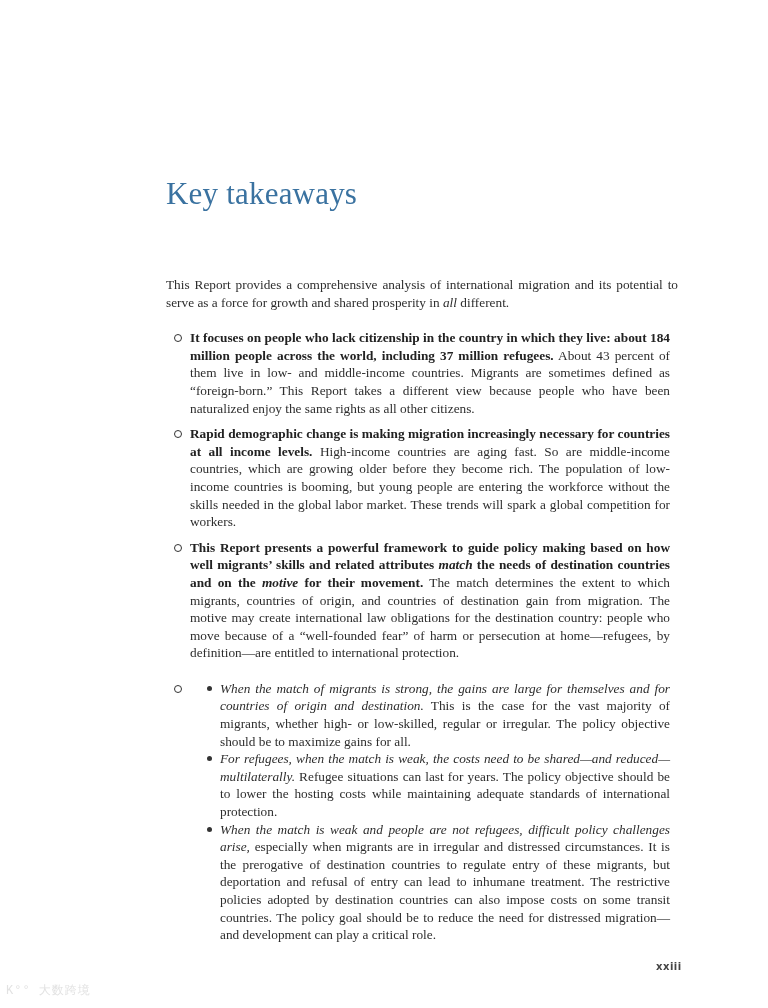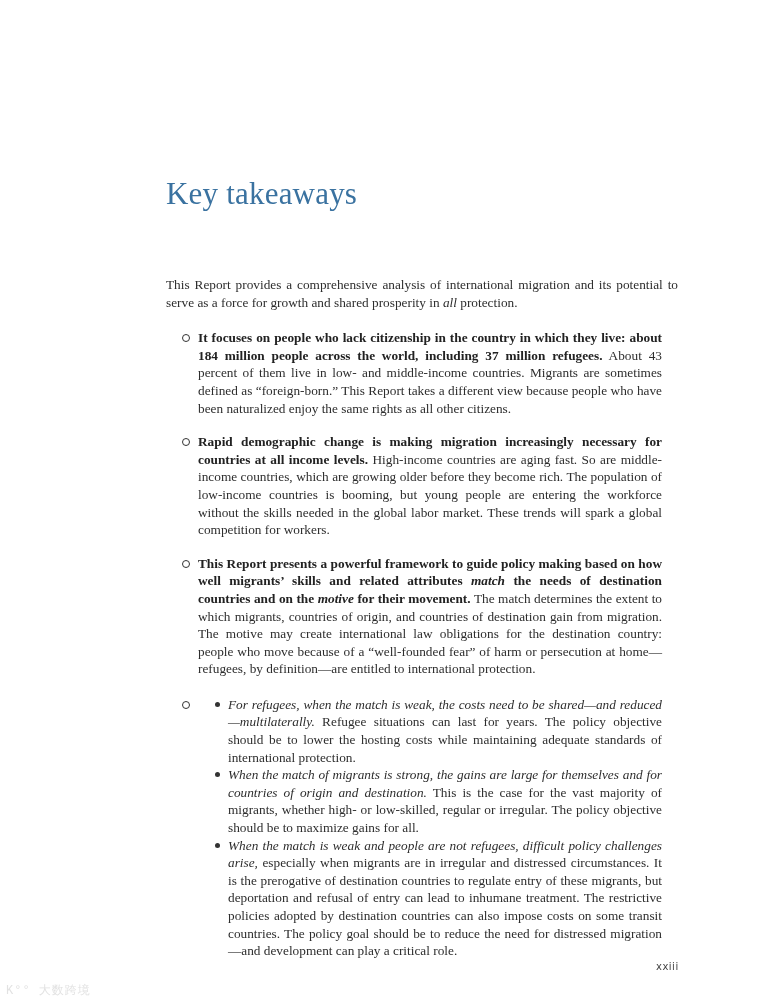--- a/index.html
+++ b/index.html
@@ -6,64 +6,64 @@
   body { width: 768px; height: 1008px; position: relative; overflow: hidden;
          font-family: "DejaVu Serif", "Liberation Serif", serif; color: #2b2b2b; }
   .title { position: absolute; left: 166px; top: 176px; margin: 0;
            font-family: "Liberation Serif", serif; font-weight: normal;
            font-size: 31px; color: #3a72a0; letter-spacing: 0.2px; }
   .content { position: absolute; left: 166px; top: 276px; width: 512px;
              font-family: "Liberation Serif", serif; font-size: 13.3px; line-height: 17.6px;
              text-align: justify; color: #2d2d2d; }
   .intro { margin: 0 0 18px 0; }
   ul.main { list-style: none; margin: 0; padding: 0; }
-  ul.main > li { position: relative; padding-left: 16px; margin: 16px; }
+  ul.main > li { position: relative; padding-left: 16px; margin: 8px; }
   ul.main > li .circ { position: absolute; left: 0; top: 5px; width: 6px; height: 6px;
                        border: 1px solid #333; border-radius: 50%; }
   ul.sub { list-style: none; margin: 18px 0 0 0; padding: 0 0 0 15px; }
   ul.sub > li { position: relative; padding-left: 15px; }
   ul.sub > li .dot { position: absolute; left: 2px; top: 6px; width: 5px; height: 5px;
                      background: #333; border-radius: 50%; }
   b { font-weight: bold; color: #222; }
   .pagenum { position: absolute; left: 656px; top: 961px; font-family: "DejaVu Sans", sans-serif;
-             font-size: 10px; font-weight: normal; color: #444; letter-spacing: 0.5px; text-align: center; }
+             font-size: 10px; font-weight: bold; color: #444; letter-spacing: 0.5px; text-align: center; }
   .watermark { position: absolute; left: 6px; top: 982px; font-family: Liberation Mono, monospace;
                font-size: 12px; color: #e2e2e2; letter-spacing: 1px; }
 </style>
 </head>
 <body>
 
 <h1 class="title">Key takeaways</h1>
 
 <div class="content">
-  <p class="intro"><span>This Report provides a comprehensive analysis of international migration and its potential to serve as a force for growth and shared prosperity in </span><i>all</i><span> protection.</span></p>
+  <p class="intro"><span>This Report provides a comprehensive analysis of international migration and its potential to serve as a force for growth and shared prosperity in </span><i>all</i><span> different.</span></p>
 
   <ul class="main">
     <li>
       <span class="circ"></span>
       <b>It focuses on people who lack citizenship in the country in which they live: about 184 million people across the world, including 37 million refugees.</b><span> About 43 percent of them live in low- and middle-income countries. Migrants are sometimes defined as “foreign-born.” This Report takes a different view because people who have been naturalized enjoy the same rights as all other citizens.</span>
     </li>
     <li>
       <span class="circ"></span>
       <b>Rapid demographic change is making migration increasingly necessary for countries at all income levels.</b><span> High-income countries are aging fast. So are middle-income countries, which are growing older before they become rich. The population of low-income countries is booming, but young people are entering the workforce without the skills needed in the global labor market. These trends will spark a global competition for workers.</span>
     </li>
     <li>
       <span class="circ"></span>
       <b><span>This Report presents a powerful framework to guide policy making based on how well migrants’ skills and related attributes </span><i>match</i><span> the needs of destination countries and on the </span><i>motive</i><span> for their movement.</span></b><span> The match determines the extent to which migrants, countries of origin, and countries of destination gain from migration. The motive may create international law obligations for the destination country: people who move because of a “well-founded fear” of harm or persecution at home—refugees, by definition—are entitled to international protection.</span>
     </li>
     <li>
       <span class="circ"></span>
       <ul class="sub">
         <li>
           <span class="dot"></span>
-          <i>For refugees, when the match is weak, the costs need to be shared—and reduced—multilaterally.</i><span> Refugee situations can last for years. The policy objective should be to lower the hosting costs while maintaining adequate standards of international protection.</span>
+          <i>When the match of migrants is strong, the gains are large for themselves and for countries of origin and destination.</i><span> This is the case for the vast majority of migrants, whether high- or low-skilled, regular or irregular. The policy objective should be to maximize gains for all.</span>
         </li>
         <li>
           <span class="dot"></span>
-          <i>When the match of migrants is strong, the gains are large for themselves and for countries of origin and destination.</i><span> This is the case for the vast majority of migrants, whether high- or low-skilled, regular or irregular. The policy objective should be to maximize gains for all.</span>
+          <i>For refugees, when the match is weak, the costs need to be shared—and reduced—multilaterally.</i><span> Refugee situations can last for years. The policy objective should be to lower the hosting costs while maintaining adequate standards of international protection.</span>
         </li>
         <li>
           <span class="dot"></span>
           <i>When the match is weak and people are not refugees, difficult policy challenges arise,</i><span> especially when migrants are in irregular and distressed circumstances. It is the prerogative of destination countries to regulate entry of these migrants, but deportation and refusal of entry can lead to inhumane treatment. The restrictive policies adopted by destination countries can also impose costs on some transit countries. The policy goal should be to reduce the need for distressed migration—and development can play a critical role.</span>
         </li>
       </ul>
     </li>
   </ul>
 </div>
 

